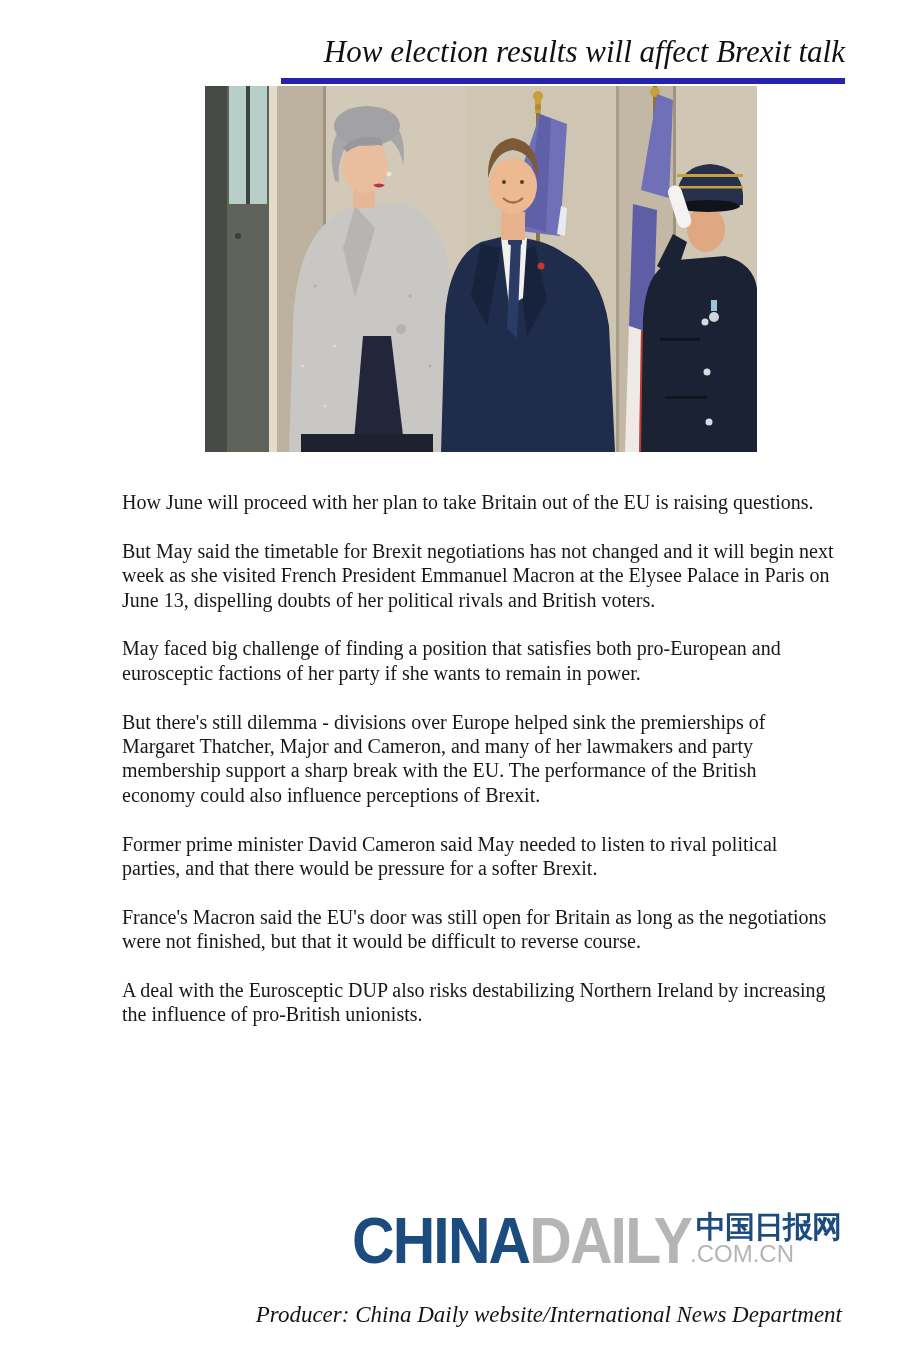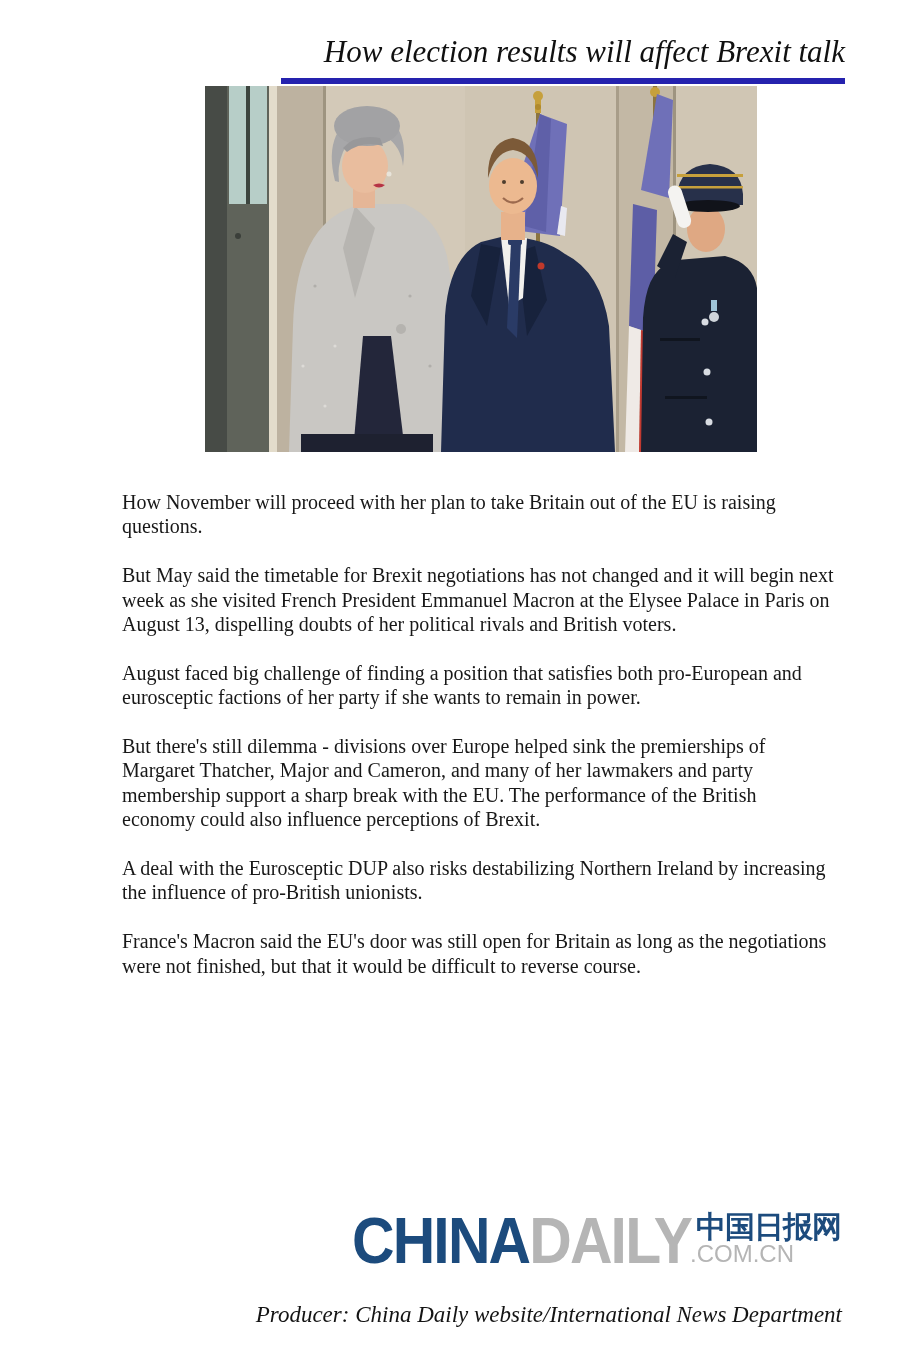--- a/index.html
+++ b/index.html
@@ -181,26 +181,27 @@
       <rect x="296" y="126" width="24" height="28" fill="#e7b28b"></rect>
       <ellipse cx="308" cy="100" rx="24" ry="28" fill="#ecb990"></ellipse>
       <path d="M283 92 Q282 56 308 52 Q334 56 333 92 Q326 66 308 64 Q290 66 283 92 Z" fill="#7c5a38"></path>
       <path d="M298 112 Q308 121 318 112" stroke="#9c6a4e" stroke-width="2.2" fill="none"></path>
       <circle cx="299" cy="96" r="2" fill="#4e3e2e"></circle>
       <circle cx="317" cy="96" r="2" fill="#4e3e2e"></circle>
     </svg>
   </div>
 
   <div class="body-text">
-    <p>How November will proceed with her plan to take Britain out of the EU is raising questions.</p>
-    <p>But May said the timetable for Brexit negotiations has not changed and it will begin next week as she visited French President Emmanuel Macron at the Elysee Palace in Paris on August 13, dispelling doubts of her political rivals and British voters.</p>
-    <p>August faced big challenge of finding a position that satisfies both pro-European and eurosceptic factions of her party if she wants to remain in power.</p>
+    <p>How June will proceed with her plan to take Britain out of the EU is raising questions.</p>
+    <p>But May said the timetable for Brexit negotiations has not changed and it will begin next week as she visited French President Emmanuel Macron at the Elysee Palace in Paris on June 13, dispelling doubts of her political rivals and British voters.</p>
+    <p>May faced big challenge of finding a position that satisfies both pro-European and eurosceptic factions of her party if she wants to remain in power.</p>
     <p>But there's still dilemma - divisions over Europe helped sink the premierships of Margaret Thatcher, Major and Cameron, and many of her lawmakers and party membership support a sharp break with the EU.  The performance of the British economy could also influence perceptions of Brexit.</p>
+    <p>Former prime minister David Cameron said May needed to listen to rival political parties, and that there would be pressure for a softer Brexit.</p>
+    <p>France's Macron said the EU's door was still open for Britain as long as the negotiations were not finished, but that it would be difficult to reverse course.</p>
     <p>A deal with the Eurosceptic DUP also risks destabilizing Northern Ireland by increasing the influence of pro-British unionists.</p>
-    <p>France's Macron said the EU's door was still open for Britain as long as the negotiations were not finished, but that it would be difficult to reverse course.</p>
   </div>
 
   <div class="logo">
     <div class="logo-main">
       <span class="logo-china">CHINA</span>
         <span class="logo-daily">DAILY</span>
     </div>
   </div>
   <div class="logo-cjk">中国日报网</div>
   <div class="logo-domain">.COM.CN</div>

